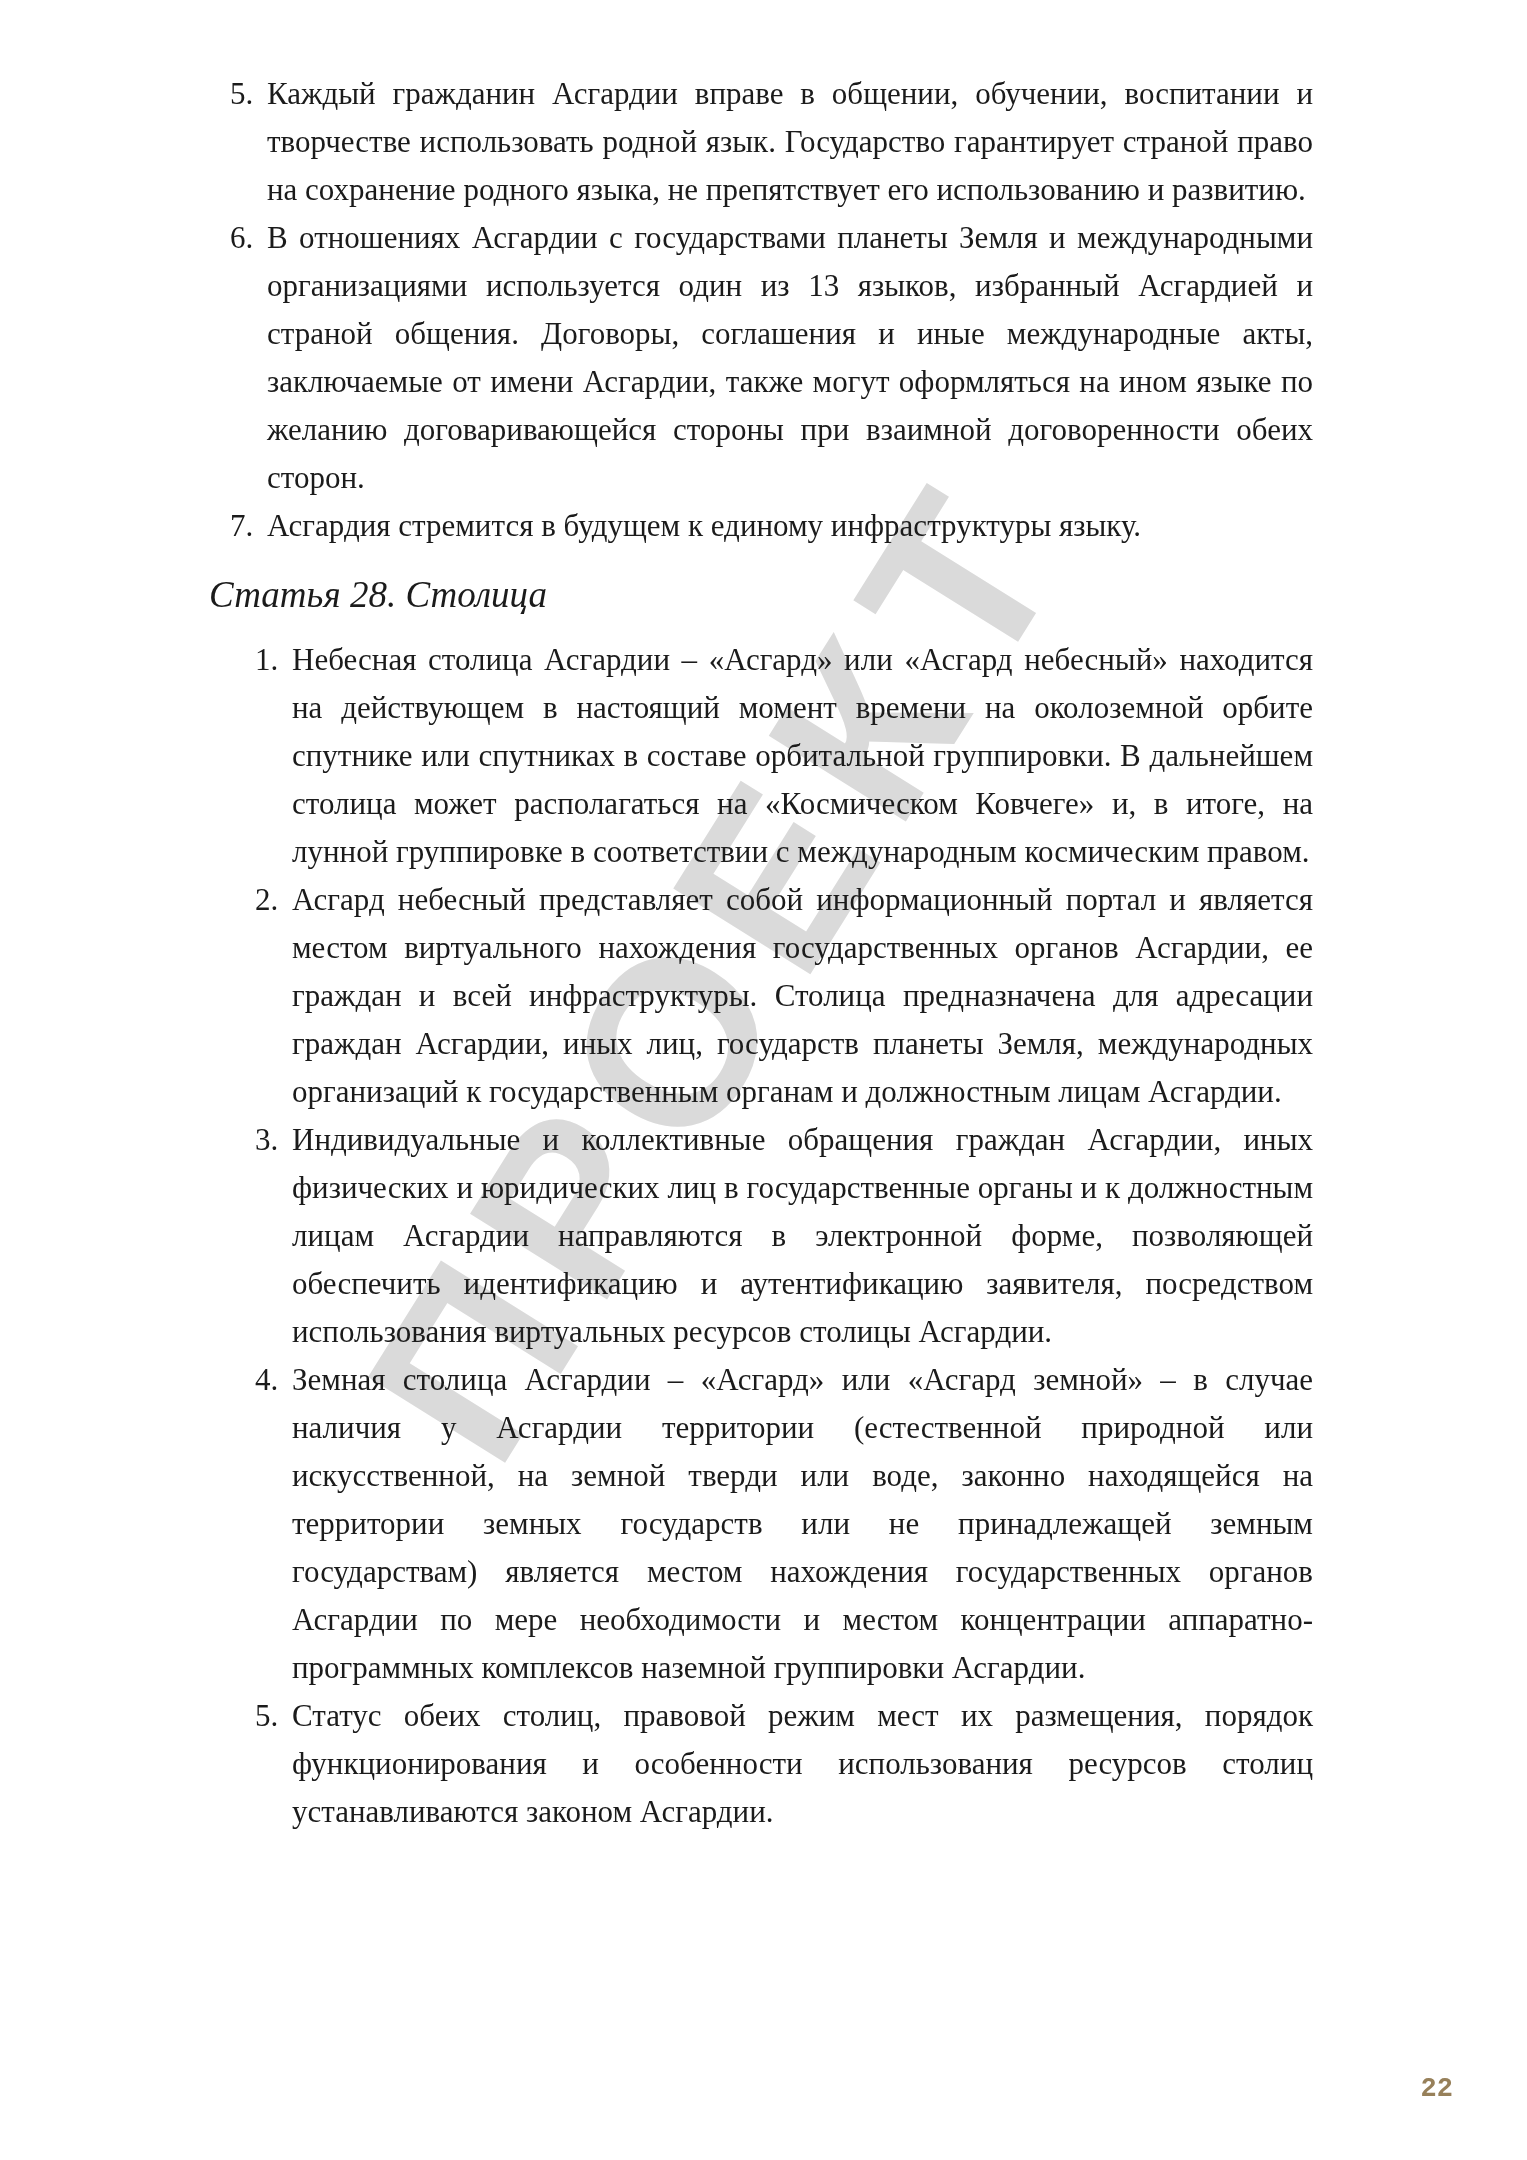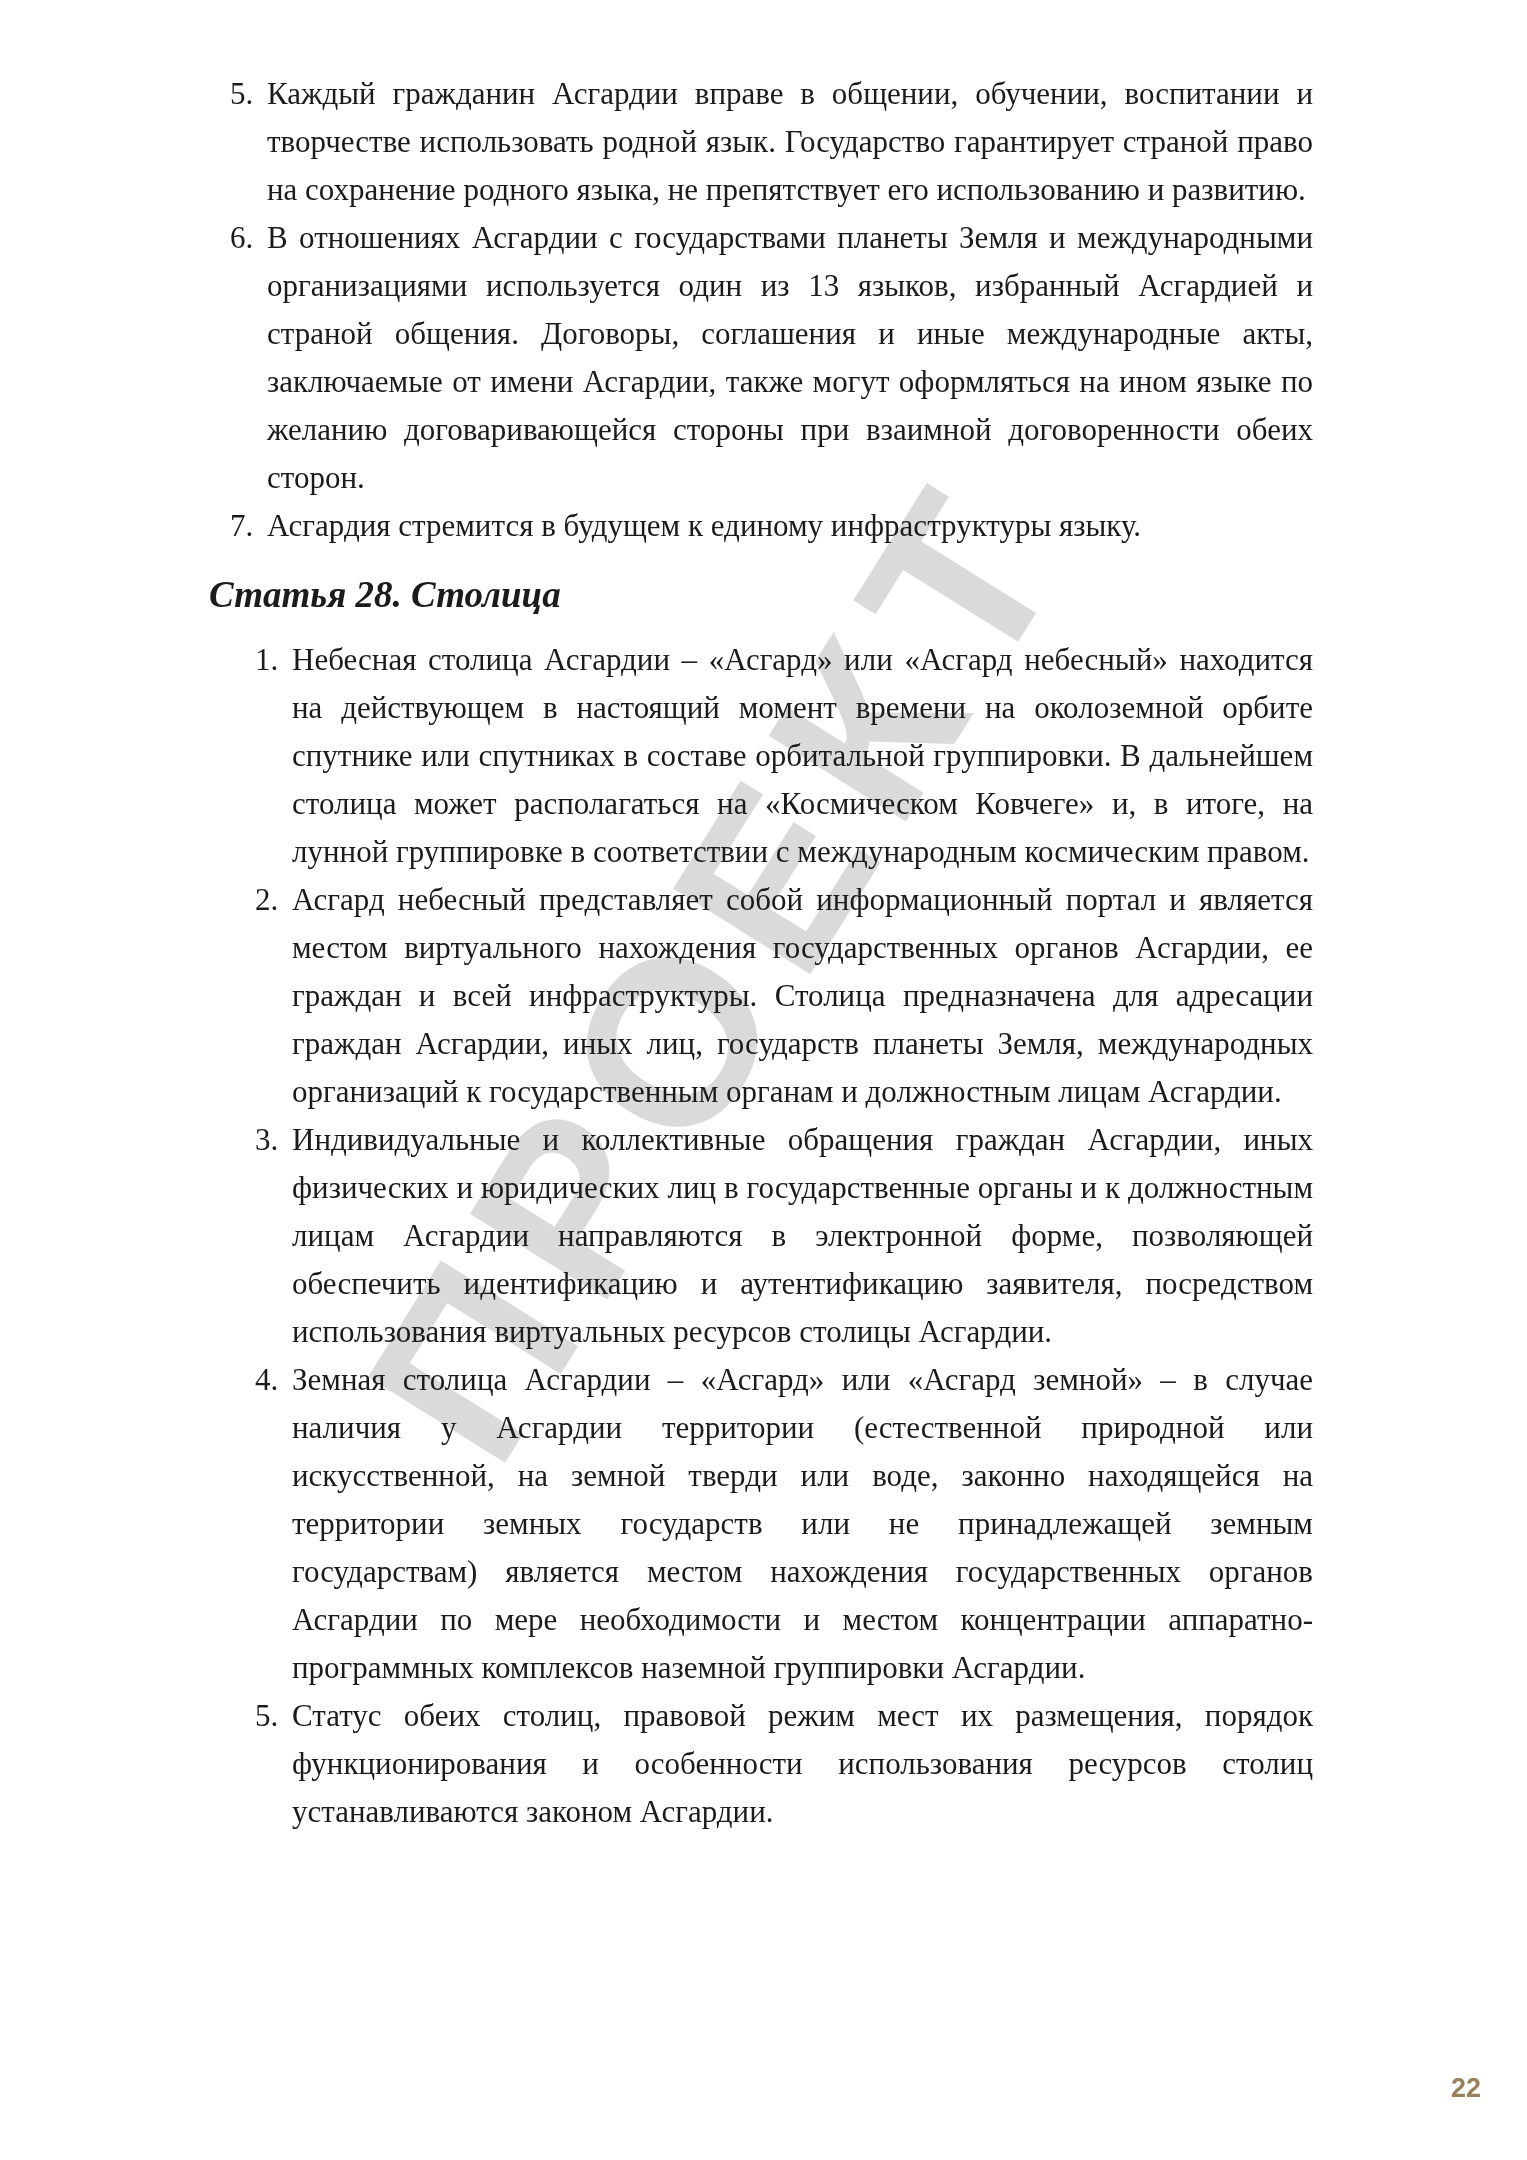--- a/index.html
+++ b/index.html
@@ -53,31 +53,31 @@
     flex: 1 1 auto;
     text-align: justify;
     text-justify: inter-word;
   }
 
   .list-b .list-item { margin-left: 25px; }
 
   .article-heading {
     font-size: 37px;
     line-height: 58px;
-    font-weight: bold;
+    font-weight: normal;
     font-style: italic;
     margin: 16px 0 12px -21px;
   }
 
   .page-number {
     position: absolute;
-    right: 46px;
+    right: 74px;
     bottom: 56px;
     z-index: 1;
-    font-family: Liberation Sans, sans-serif;
+    font-family: Liberation Mono, monospace;
     font-size: 27px;
     font-weight: 600;
     color: #97805a;
   }
 </style>
 </head>
 <body>
 
 <div class="page">
 

